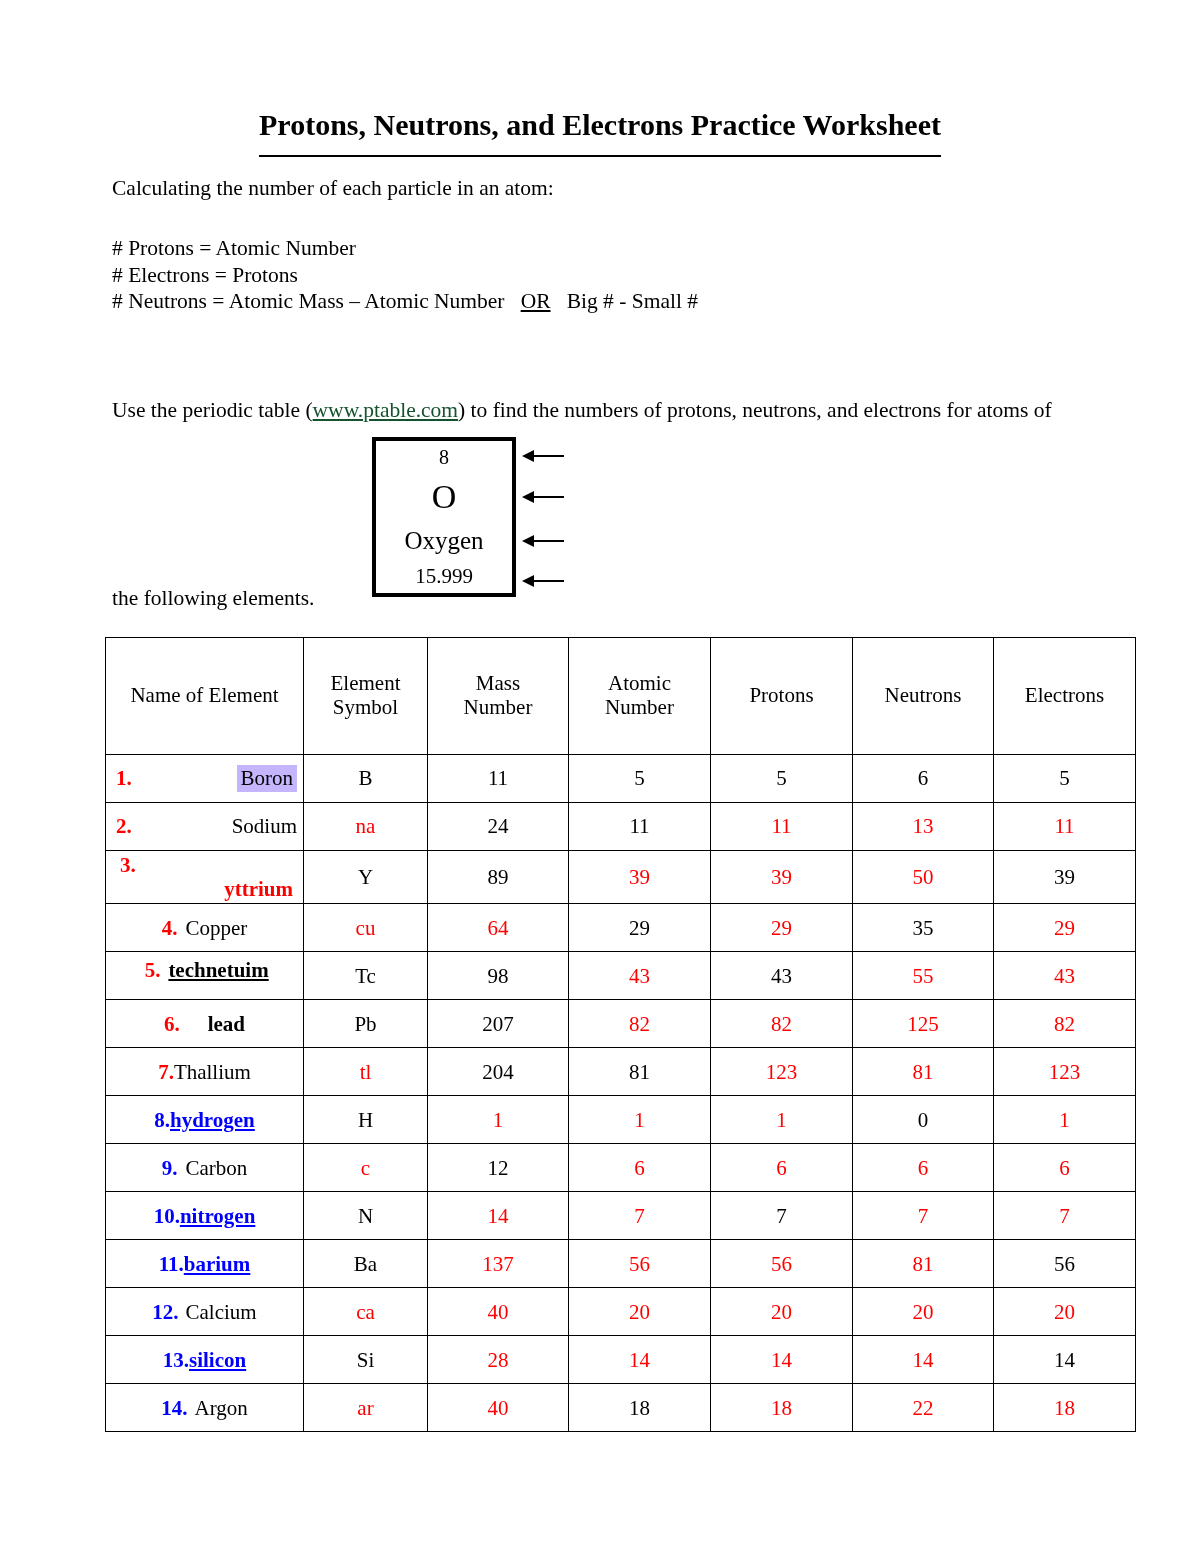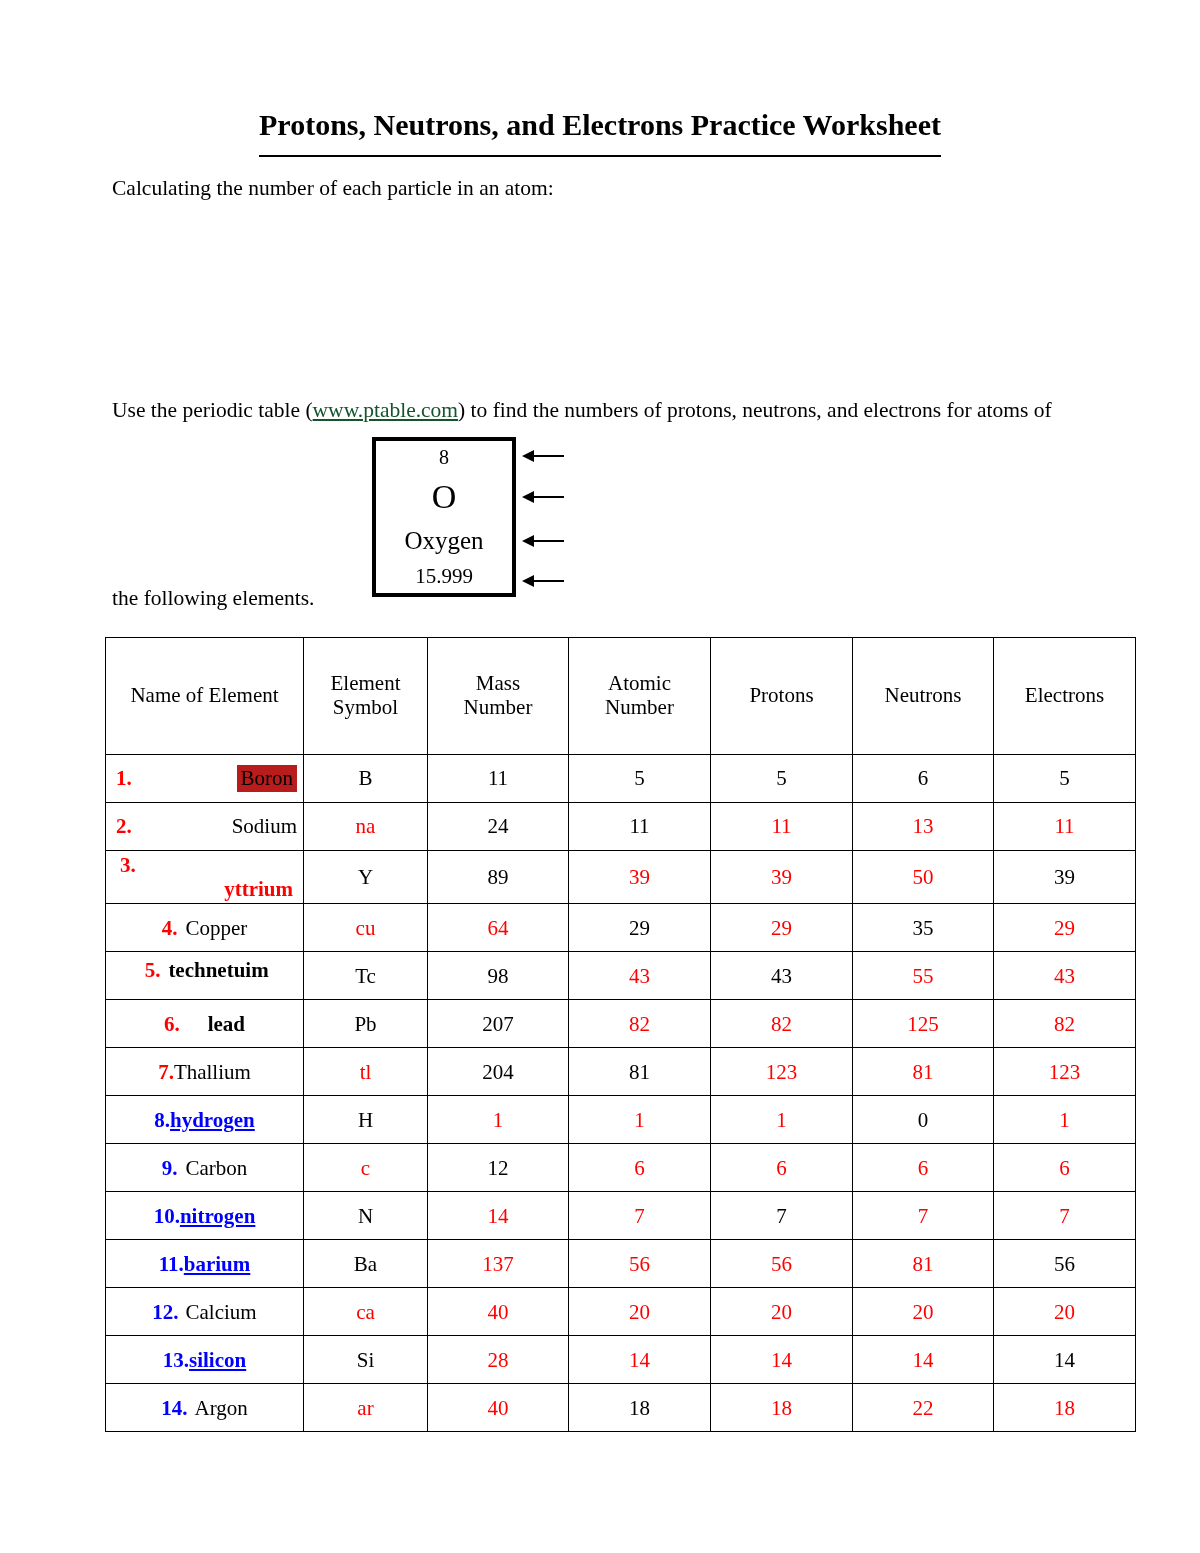--- a/index.html
+++ b/index.html
@@ -202,35 +202,44 @@
     box-sizing: border-box;
   }
   .stackcell .l1 { text-align: left; }
   .stackcell .l2 { text-align: right; padding-left: 18px; }
 
   .leftval  { text-align: left; padding-left: 10px; }
   .tallrow td { height: 62px; }
 
   .hlbox {
     display: inline-block;
-    background: #b91c1c;
+    background: #c4b5fd;
     padding: 1px 4px;
   }
 </style>
 </head>
 <body>
 
 <div class="page">
 
   <div class="doc-title">
     <span>Protons, Neutrons, and Electrons Practice Worksheet</span>
   </div>
 
   <div class="intro">Calculating the number of each particle in an atom:</div>
 
+  <div class="formulas">
+    <div># Protons = Atomic Number</div>
+    <div># Electrons = Protons</div>
+    <div>
+      <span># Neutrons = Atomic Mass – Atomic Number</span>
+      &nbsp;&nbsp;<span class="u">OR</span>&nbsp;&nbsp;
+      <span>Big # - Small #</span>
+    </div>
+  </div>
 
   <div class="use-line">
     <span>Use the periodic table (</span><a class="link" href="#">www.ptable.com</a><span>)  to find the numbers of protons, neutrons, and electrons for atoms of</span>
   </div>
 
   <div class="elembox">
     <div class="eb-num">8</div>
     <div class="eb-sym">O</div>
     <div class="eb-name">Oxygen</div>
     <div class="eb-mass">15.999</div>
@@ -358,21 +367,21 @@
         <td class="black">29</td>
         <td class="red bold">29</td>
         <td class="black">35</td>
         <td class="red bold">29</td>
       </tr>
 
       <tr class="tallrow">
         <td>
           <div class="namecell joined" style="align-items:flex-start; padding-top:6px;">
             <span class="idx red bold">5.</span>
-            <span class="black bold" style="margin-left:8px; display:inline-block; width:96px; text-align:left; line-height:1.2;">technetuim</span>
+            <span class="black bold" style="margin-left:8px; display:inline-block; width:96px; text-align:left; line-height:1.2;text-decoration:underline;">technetuim</span>
           </div>
         </td>
         <td class="black">Tc</td>
         <td class="black">98</td>
         <td class="red bold">43</td>
         <td class="black">43</td>
         <td class="red bold">55</td>
         <td class="red bold">43</td>
       </tr>
 

